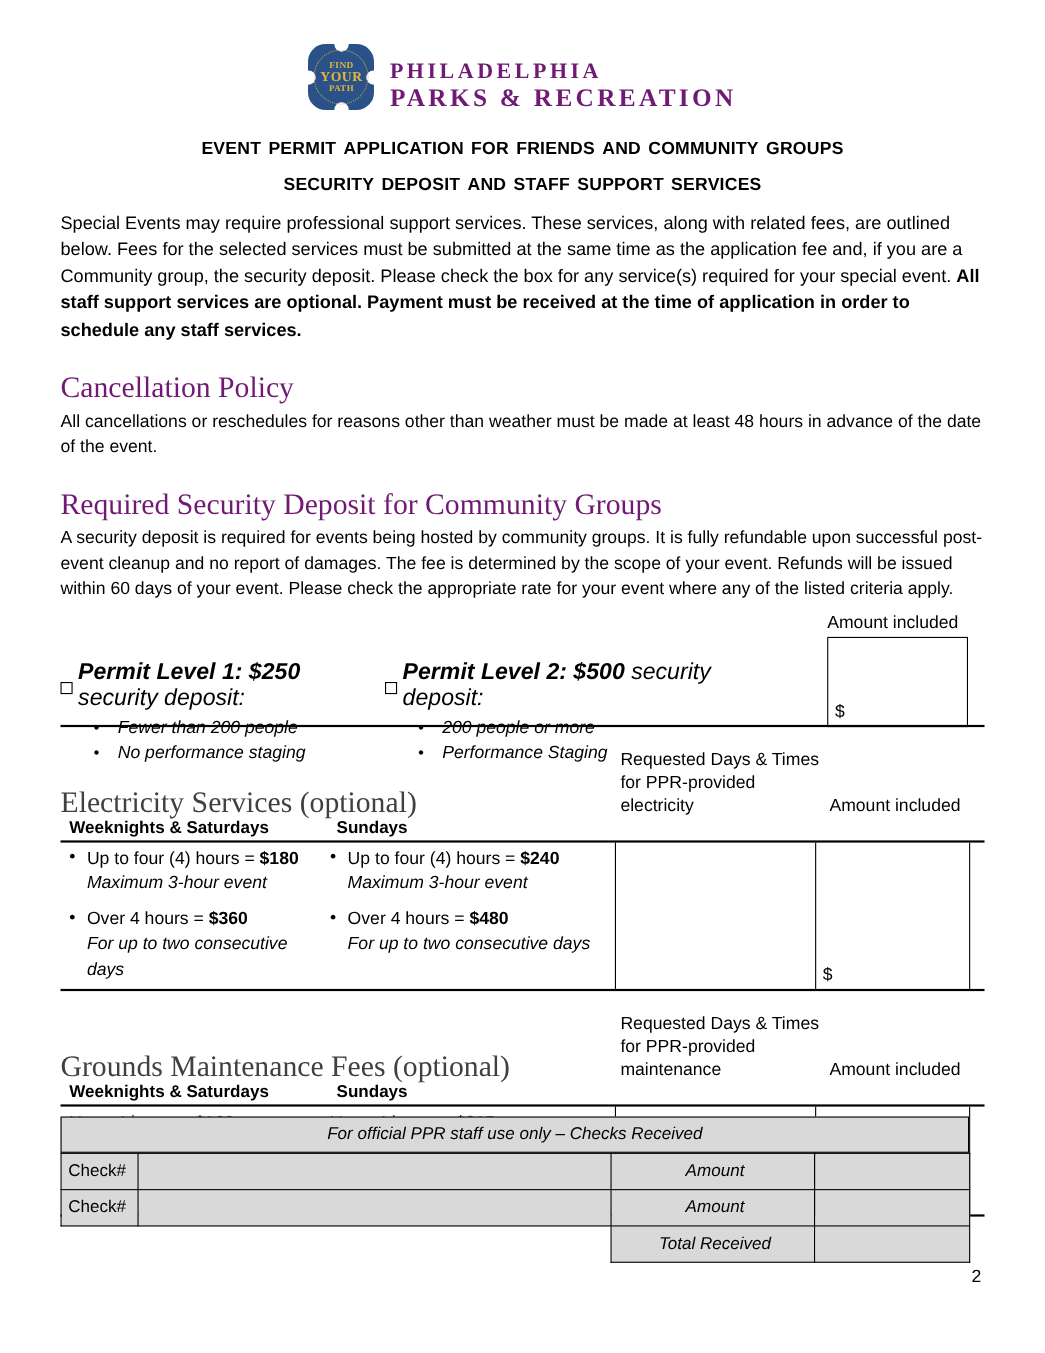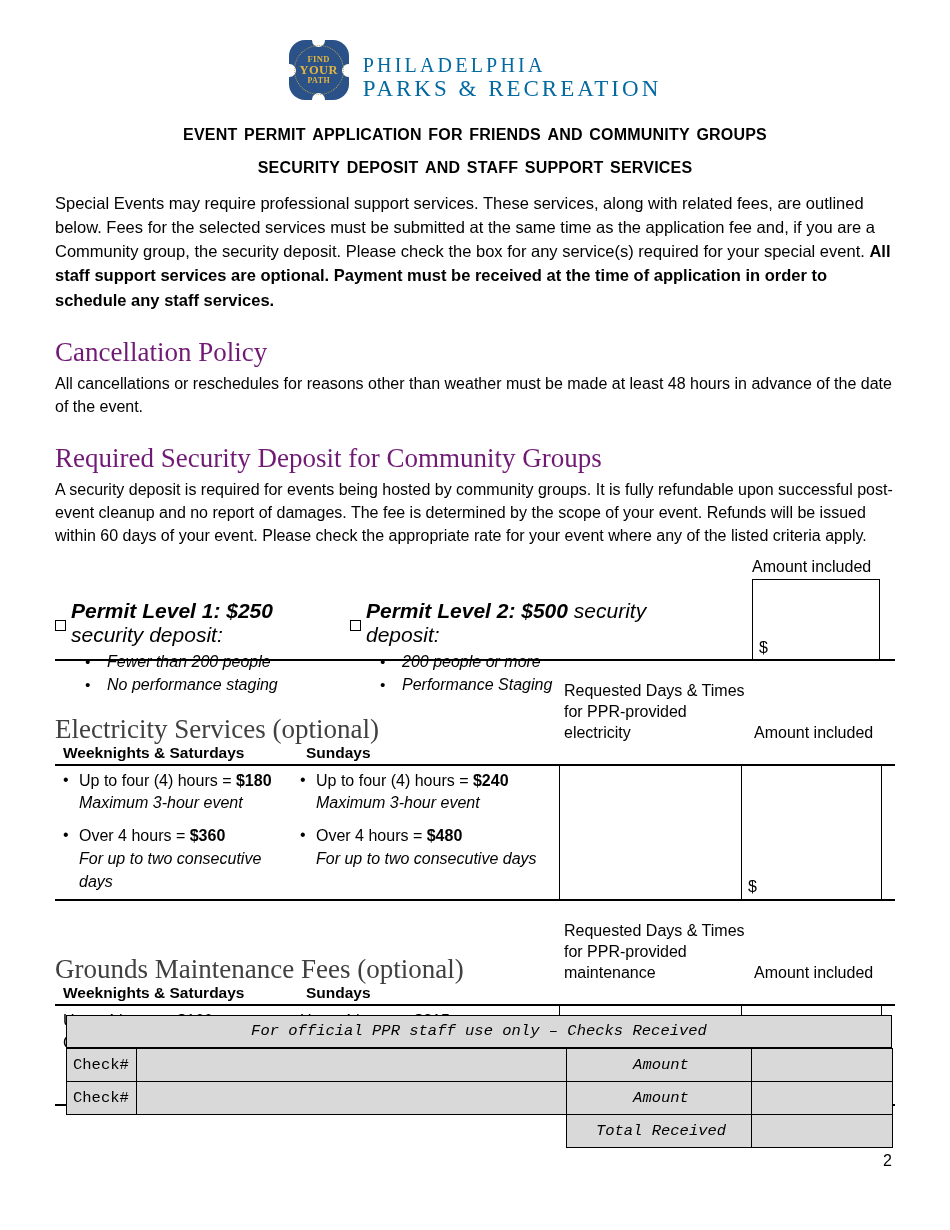--- a/index.html
+++ b/index.html
@@ -74,22 +74,22 @@
     font-weight: bold;
     line-height: 1.02;
     letter-spacing: 0.4px;
   }
   .logo-badge .l1 { font-size: 8.5px; }
   .logo-badge .l2 { font-size: 12.5px; }
   .logo-badge .l3 { font-size: 8px; }
 
   .logo-words {
     font-family: "Liberation Serif", serif;
-    color: #0369a1;
-    font-weight: normal;
+    color: #701a75;
+    font-weight: bold;
     line-height: 1.12;
     margin-top: 16px;
   }
   .logo-words .lw1 {
     font-size: 20px;
     letter-spacing: 3.2px;
   }
   .logo-words .lw2 {
     font-size: 23px;
     letter-spacing: 3.0px;
@@ -256,25 +256,24 @@
     left: 0;
     top: -1px;
   }
   .svc-list .sub { font-style: italic; display: block; }
   .svc-list b { font-weight: bold; }
   .plain-list { font-size: 16px; line-height: 1.42; }
 
   
   .official {
     position: absolute;
-    left: 66px;
+    left: 55px;
     top: 1015px;
     width: 826px;
     font-size: 15.5px;
-    font-family: Liberation Mono, monospace;
   }
   .off-head {
     background: #d9d9d9;
     border: 1.2px solid #000;
     text-align: center;
     font-style: italic;
     padding: 6px 0 7px;
   }
   .off-table {
     border-collapse: collapse;

